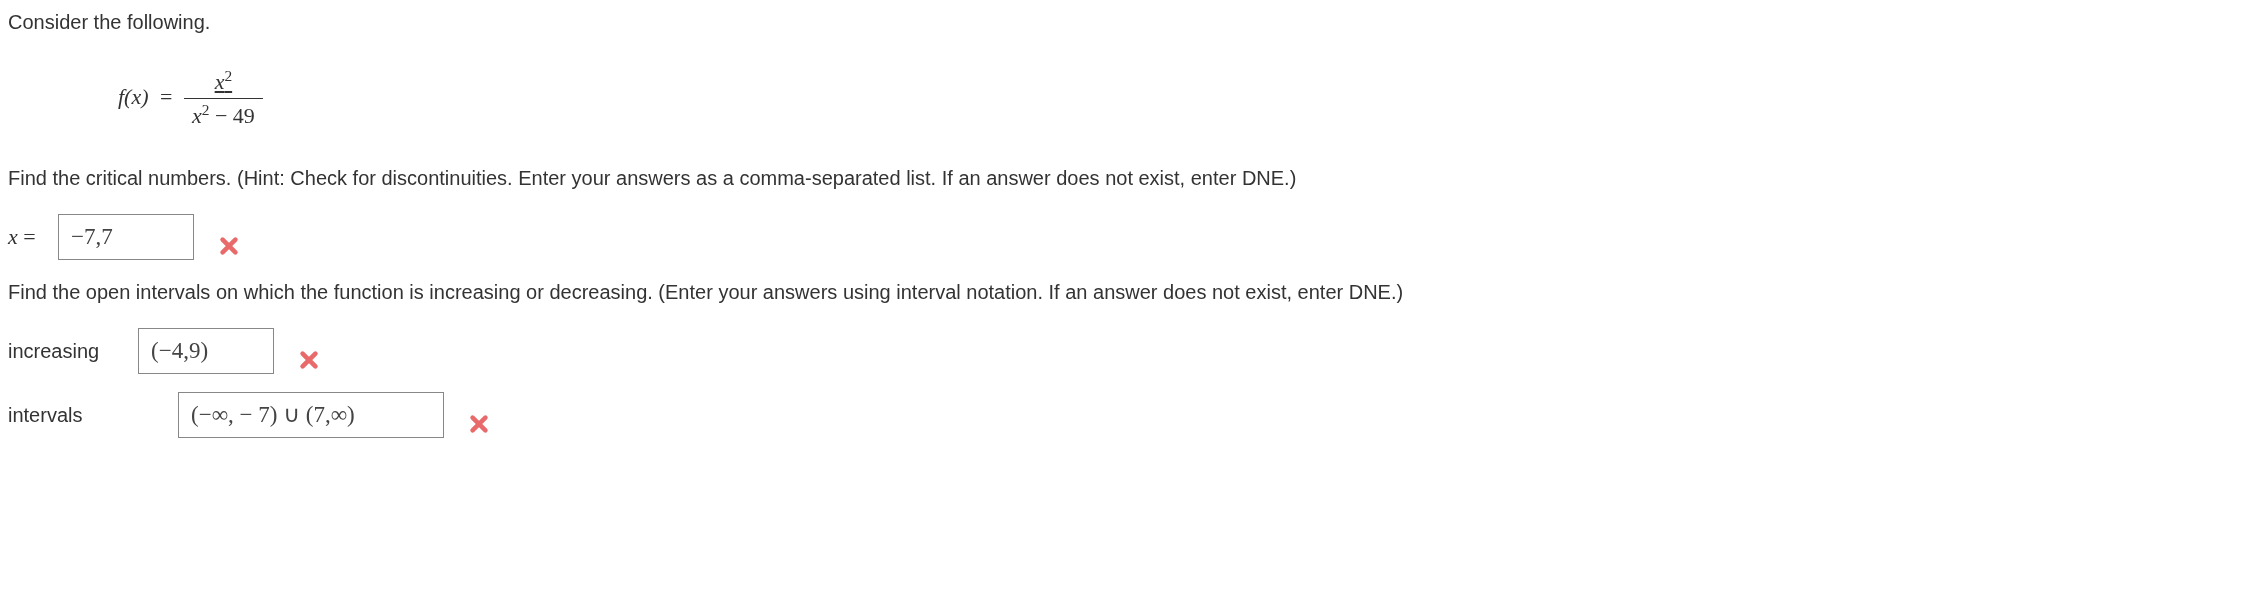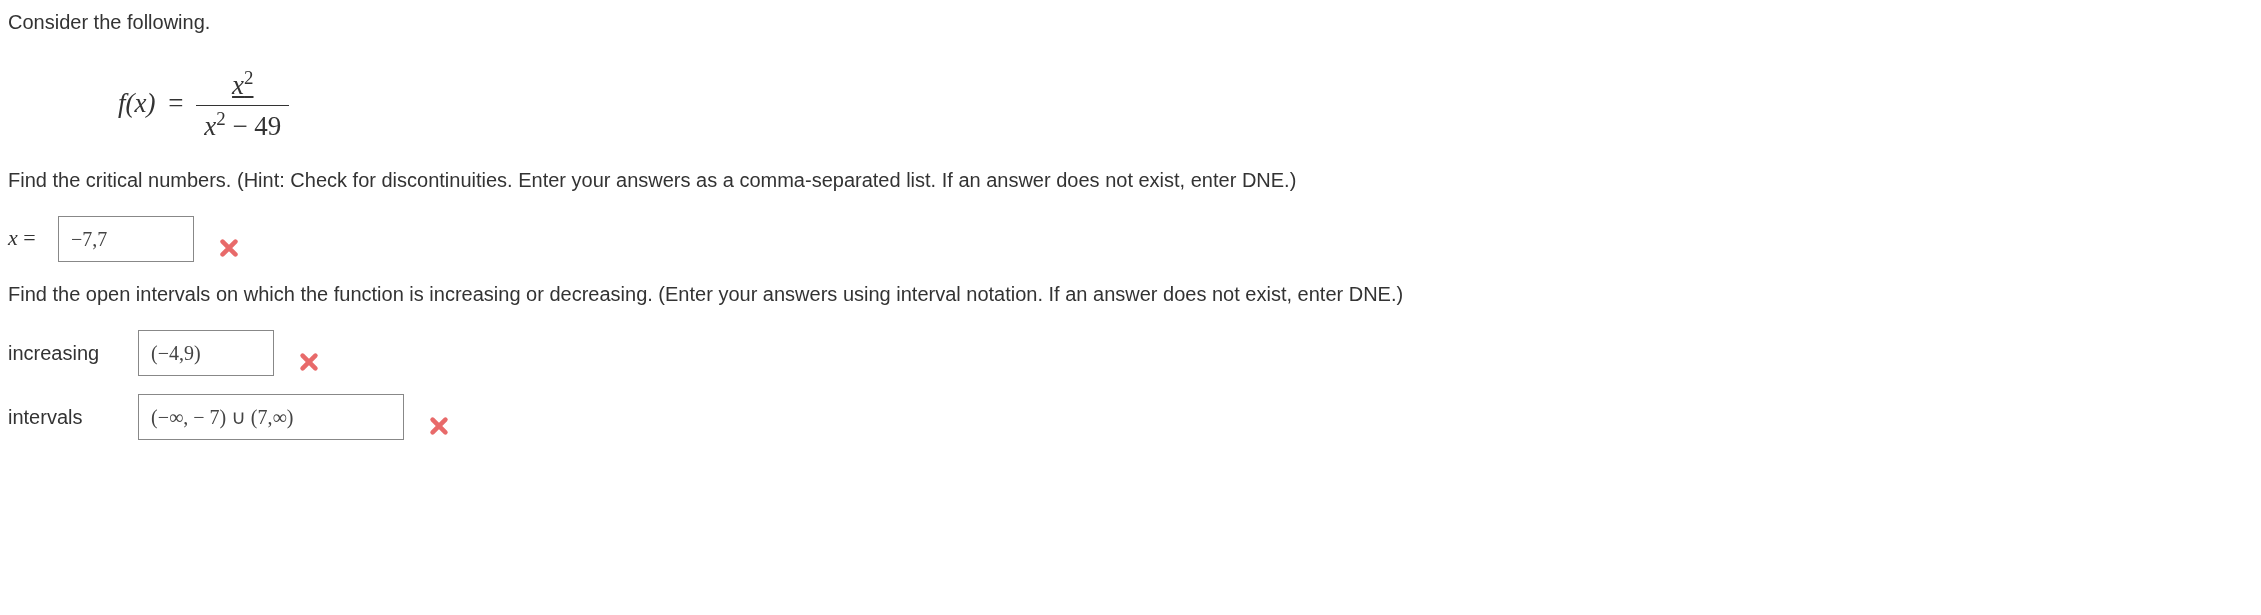--- a/index.html
+++ b/index.html
@@ -9,24 +9,24 @@
     margin: 0;
     padding: 8px;
     line-height: 1.4;
     width: 2261px;
     box-sizing: border-box;
   }
   .question-text {
     margin-bottom: 29px;
   }
   .formula-block {
-    margin: 12px 0 20px 110px;
+    margin: 12px 0 32px 110px;
     font-family: 'Times New Roman', serif;
     font-style: italic;
-    font-size: 27px;
+    font-size: 22px;
   }
   .frac {
     display: inline-block;
     vertical-align: middle;
     text-align: center;
   }
   .frac .num {
     display: block;
     padding: 0 8px;
     border-bottom: 1.5px solid #333;
@@ -62,21 +62,21 @@
     font-size: 22px;
   }
   .answer-box {
     border: 1px solid #888;
     padding: 6px 12px;
     min-width: 110px;
     height: 32px;
     display: inline-flex;
     align-items: center;
     font-family: 'Times New Roman', serif;
-    font-size: 20px;
+    font-size: 23px;
     color: #444;
     background: #fff;
   }
   .cross-icon {
     display: inline-block;
     margin-left: 4px;
     align-self: flex-end;
     margin-bottom: -4px;
   }
   .cross-icon svg {
@@ -125,19 +125,19 @@
   <span class="answer-box">(−4,9)</span>
   <span class="cross-icon">
     <svg viewBox="0 0 24 24">
         <path d="M5 5 L19 19 M19 5 L5 19" stroke="#e86a6a" stroke-width="5" stroke-linecap="round" fill="none"></path>
       </svg>
   </span>
 </div>
 
 <div class="answer-row">
   <span class="answer-label">intervals</span>
-  <span class="answer-box" style="min-width:240px;">(−∞, − 7) ∪ (7,∞)</span>
+  <span class="answer-box" style="min-width:240px;margin-left:40px;">(−∞, − 7) ∪ (7,∞)</span>
   <span class="cross-icon">
     <svg viewBox="0 0 24 24">
         <path d="M5 5 L19 19 M19 5 L5 19" stroke="#e86a6a" stroke-width="5" stroke-linecap="round" fill="none"></path>
       </svg>
   </span>
 </div>
 
 </body></html>

